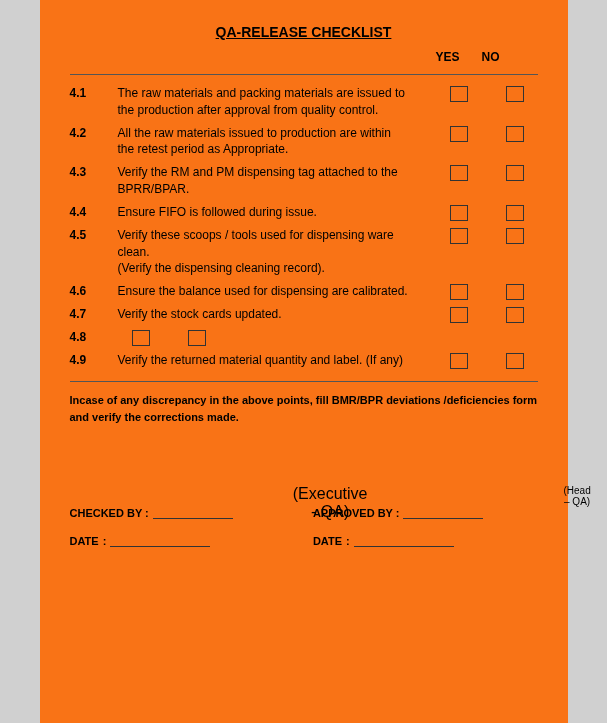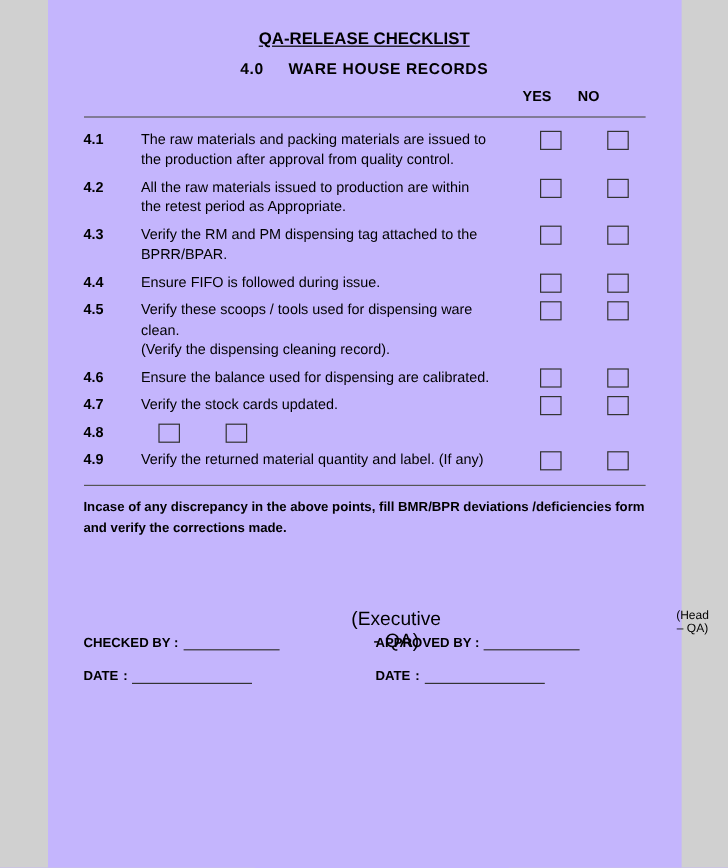--- a/index.html
+++ b/index.html
@@ -5,21 +5,21 @@
     * { margin: 0; padding: 0; box-sizing: border-box; }
     body {
       background: #d0d0d0;
       display: flex;
       justify-content: center;
       align-items: flex-start;
       min-height: 100vh;
       font-family: Arial, sans-serif;
     }
     .page {
-      background: #c4b5fd;
+      background: #f97316;
       width: 528px;
       min-height: 723px;
       padding: 24px 30px 13px 30px;
       position: relative;
     }
     .main-title {
       text-align: center;
       font-size: 14px;
       font-weight: bold;
       margin-bottom: 10px;
@@ -140,25 +140,20 @@
       min-width: 100px;
       flex: 1;
     }
   </style>
 </head>
 <body>
 
 <div class="page">
   <h1 class="main-title">QA-RELEASE CHECKLIST</h1>
 
-  <div class="section-title">
-    <span>4.0</span>
-    &nbsp;&nbsp;&nbsp;
-    <span>WARE HOUSE RECORDS</span>
-  </div>
 
   <div class="col-headers">
     <div class="col-yes">YES</div>
     <div class="col-no">NO</div>
   </div>
 
   <hr class="divider">
 
   <div class="checklist-item">
     <span class="item-num">4.1</span>

